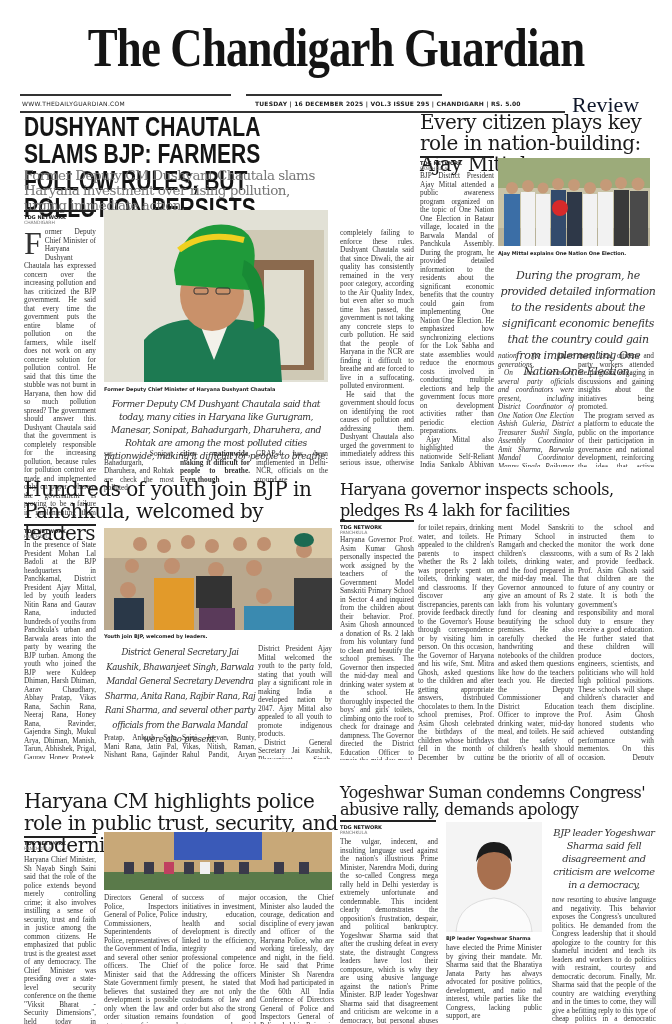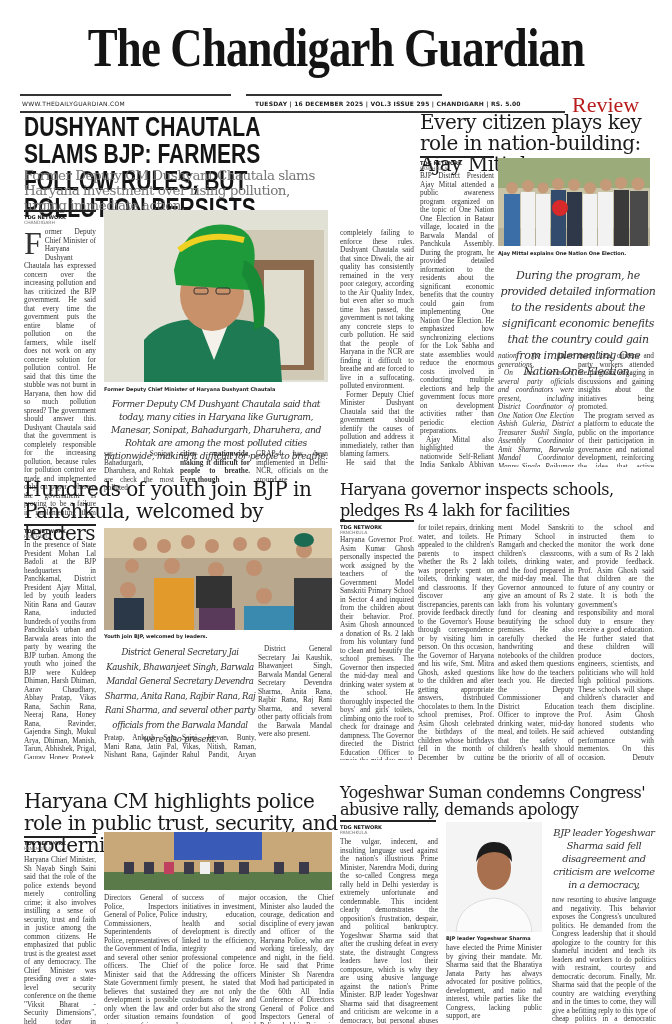--- a/index.html
+++ b/index.html
@@ -6,21 +6,21 @@
 html,body{width:672px;height:1024px;background:#fff;overflow:hidden}
 body{position:relative;font-family:"DejaVu Serif",serif;color:#1a1a1a}
 .abs{position:absolute}
 .masthead{left:0;top:6px;width:608px;height:108px}
 .mast-title{position:absolute;left:20px;top:12px;width:632px;text-align:center;font-family:"Liberation Serif",serif;font-weight:bold;font-size:54px;letter-spacing:-1px;line-height:60px;color:#141414;transform:scaleX(0.83);transform-origin:center}
 .rule-l{position:absolute;left:20px;top:88px;width:211px;height:2px;background:#333}
 .rule-r{position:absolute;left:246px;top:88px;width:196px;height:2px;background:#333}
 .rule-b{position:absolute;left:20px;top:105px;width:545px;height:2px;background:#333}
 .web{position:absolute;left:22px;top:94px;font-family:"DejaVu Sans",sans-serif;font-size:6px;letter-spacing:0.3px;color:#222}
 .issue{position:absolute;left:255px;top:94px;font-family:"DejaVu Sans",sans-serif;font-size:6px;letter-spacing:0.2px;color:#222;font-weight:bold}
-.review{position:absolute;left:572px;top:88px;font-family:"Liberation Serif",serif;font-size:22px;color:#b91c1c;line-height:22px}
+.review{position:absolute;left:572px;top:88px;font-family:"Liberation Serif",serif;font-size:22px;color:#0f172a;line-height:22px}
 .hl-sans{font-family:"Liberation Sans",sans-serif;font-weight:bold;text-transform:uppercase;color:#151515;transform:scaleX(0.78);transform-origin:left}
 .hl-serif{font-family:"DejaVu Serif",serif;color:#1a1a1a;letter-spacing:-0.5px}
 .sub{font-family:"DejaVu Serif",serif;color:#777;font-size:13.5px;line-height:15px;letter-spacing:-0.5px}
 .byline{border-top:2px solid #222;padding-top:2px}
 .byline .net{font-family:"DejaVu Sans",sans-serif;font-weight:bold;font-size:5px;display:block;line-height:6px}
 .byline .loc{font-family:"DejaVu Sans",sans-serif;font-size:4.5px;color:#777;display:block;line-height:6px}
 .body{font-family:"Liberation Serif",serif;font-size:7.3px;line-height:8.5px;color:#333;text-align:justify;overflow:hidden;hyphens:auto}
 .body p{text-indent:6px}
 .dropcap{float:left;font-size:32px;line-height:28px;font-family:"Liberation Serif",serif;margin-right:3px;margin-top:1px}
 .quote{font-family:"DejaVu Serif",serif;font-style:italic;color:#333;text-align:center;letter-spacing:-0.4px}
@@ -129,21 +129,20 @@
     <p>On this occasion, several party officials and coordinators were present, including District Coordinator of One Nation One Election Ashish Guleria, District Treasurer Sushil Singla, Assembly Coordinator Amit Sharma, Barwala Mandal Coordinator Mannu Singla, Rajkumar Kami, Coordinator Kulwinder Rana, and Member Manish Singla. In addition,</p>
   </div>
   <div class="abs body" style="left:578px;top:352px;width:76px;height:115px;">
     <span>many local citizens and party workers attended the program, engaging in discussions and gaining insights about the initiatives being promoted.</span>
     <p>The program served as a platform to educate the public on the importance of their participation in governance and national development, reinforcing the idea that active citizen involvement is essential for building a strong, self-reliant, and prosperous India.</p>
   </div>
 </article>
 
 <div class="abs body" style="left:340px;top:229px;width:74px;height:238px;">
   <span>completely failing to enforce these rules. Dushyant Chautala said that since Diwali, the air quality has consistently remained in the very poor category, according to the Air Quality Index, but even after so much time has passed, the government is not taking any concrete steps to curb pollution. He said that the people of Haryana in the NCR are finding it difficult to breathe and are forced to live in a suffocating, polluted environment.</span>
-  <p>Former Deputy Chief Minister Dushyant Chautala said that the government should identify the causes of pollution and address it immediately, rather than blaming farmers.</p>
   <p>He said that the government should focus on identifying the root causes of pollution and addressing them. Dushyant Chautala also urged the government to immediately address this serious issue, otherwise the JJP, along with the people of the state, will force the government to take concrete steps.</p>
 </div>
 
 <article>
   <div class="abs hl-serif" style="left:24px;top:478px;width:310px;font-size:20px;line-height:22px;">Hundreds of youth join BJP in Panchkula, welcomed by leaders</div>
   <div class="abs byline" style="left:24px;top:524px;width:72px;">
     <span class="net">TDG NETWORK</span>
     <span class="loc">PANCHKULA</span>
   </div>
   <div class="abs body" style="left:24px;top:541px;width:72px;height:218px;">In the presence of State President Mohan Lal Badoli at the BJP headquarters in Panchkamal, District President Ajay Mittal, led by youth leaders Nitin Rana and Gaurav Rana, inducted hundreds of youths from Panchkula's urban and Barwala areas into the party by wearing the BJP turban. Among the youth who joined the BJP were Kuldeep Dhiman, Harsh Dhiman, Aarav Chaudhary, Abhay Pratap, Vikas Rana, Sachin Rana, Neeraj Rana, Honey Rana, Ravinder, Gajendra Singh, Mukul Arya, Dhiman, Manish, Tarun, Abhishek, Prigal, Gaurav, Honey, Prateek, Shubham Rana, Aman Pal, Tashu Pandit, Vishal Rana, Happy, Sunny Sharma, Arun Rana, Rohit, Shekhar, Ravinder, Gugani Pandit, Sahil Rana, Gaurav Rana, Randev, Kaka Rana, Ravi Chauhan, Shalu Vishal, Kuldeep, Prince, Neeraj Rana, Pratham, Rajat, Ajay</div>
@@ -172,20 +171,21 @@
       <rect x="50" y="50" width="40" height="52" fill="#e29a2a"></rect>
       <rect x="95" y="80" width="36" height="22" fill="#5a3a5a"></rect>
       <rect x="140" y="78" width="50" height="24" fill="#3a8ab0"></rect>
       <rect x="190" y="50" width="38" height="52" fill="#3a3a3a"></rect>
       <rect x="92" y="48" width="36" height="32" fill="#333"></rect>
     </svg>
   </div>
   <div class="abs caption" style="left:104px;top:633px;width:228px;">Youth join BJP, welcomed by leaders.</div>
   <div class="abs quote" style="left:104px;top:645px;width:152px;font-size:8.6px;line-height:14.5px;">District General Secretary Jai Kaushik, Bhawanjeet Singh, Barwala Mandal General Secretary Devendra Sharma, Anita Rana, Rajbir Rana, Raj Rani Sharma, and several other party officials from the Barwala Mandal were also present.</div>
   <div class="abs body" style="left:258px;top:645px;width:74px;height:114px;">
+    <span>District President Ajay Mittal welcomed the youth to the party fold, stating that youth will play a significant role in making India a developed nation by 2047. Ajay Mittal also appealed to all youth to promote indigenous products.</span>
     <p>District General Secretary Jai Kaushik, Bhawanjeet Singh, Barwala Mandal General Secretary Devendra Sharma, Anita Rana, Rajbir Rana, Raj Rani Sharma, and several other party officials from the Barwala Mandal were also present.</p>
   </div>
   <div class="abs body" style="left:104px;top:734px;width:74px;height:25px;">Pratap, Ankush Sain, Mani Rana, Jatin Pal, Nishant Rana, Gajinder Sardar, Saurav, Tarun Rana, Nitish, Harsh Dhiman, Rajat Rana, Vishwa Pratap, Madan Rana, Sachin, Kaka</div>
   <div class="abs body" style="left:182px;top:734px;width:74px;height:25px;">Saini, Jeevan, Bunty, Vikas, Nitish, Raman, Rahul Pandit, Aryan Sharma, Minty Rana, Shivi, Rahul, Neeraj, Keshav Rana and hundreds of other prominent youth. On this occasion,</div>
 </article>
 
 <article>
   <div class="abs hl-serif" style="left:340px;top:479px;width:320px;font-size:16px;line-height:21px;">Haryana governor inspects schools, pledges Rs 4 lakh for facilities</div>
   <div class="abs byline" style="left:340px;top:520px;width:74px;">
     <span class="net">TDG NETWORK</span>

